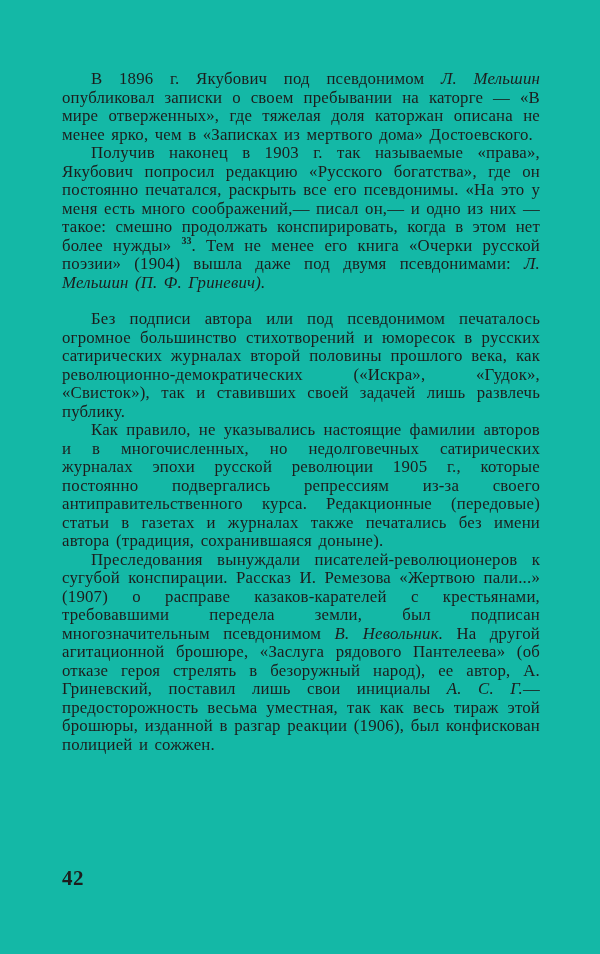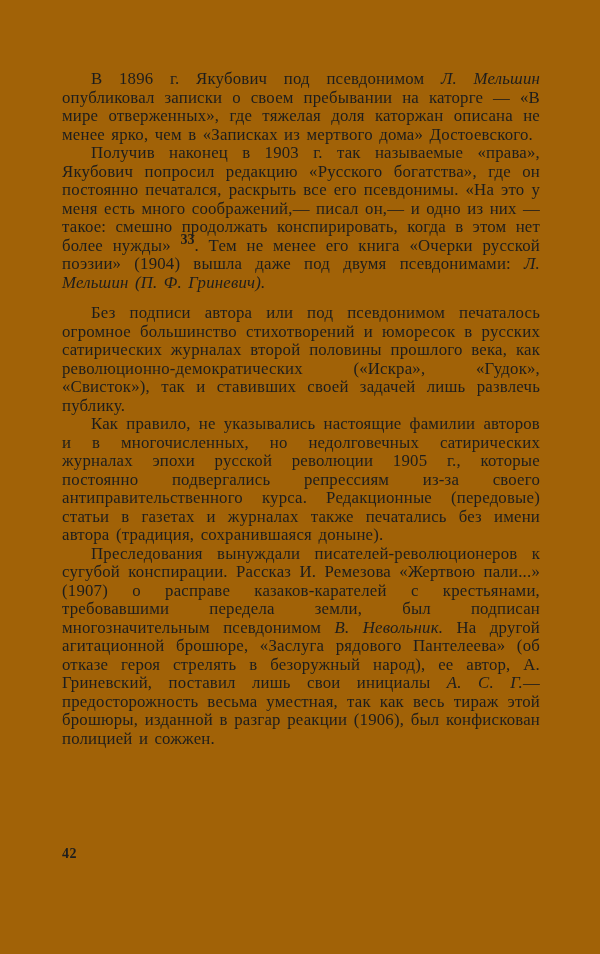--- a/index.html
+++ b/index.html
@@ -4,58 +4,58 @@
 <style>
   html, body {
     margin: 0;
     padding: 0;
     background: #fdfdfc;
   }
   .page {
     position: relative;
     width: 600px;
     height: 954px;
-    background: #a16207;
+    background: #14b8a6;
     overflow: hidden;
     font-family: "Liberation Serif", "DejaVu Serif", serif;
     color: #1d1d1d;
   }
   .text-block {
     position: absolute;
     left: 62px;
     top: 70px;
     width: 478px;
     font-size: 16.8px;
     line-height: 18.5px;
     text-align: justify;
     letter-spacing: 0.2px;
     word-spacing: 2px;
   }
   .text-block p {
     margin: 0;
     text-indent: 29px;
   }
   .text-block p.spaced {
-    margin-top: 12px;
+    margin-top: 18px;
   }
   .italic {
     font-style: italic;
   }
   sup {
-    font-size: 14px;
+    font-size: 10px;
     font-weight: 700;
     line-height: 0;
     vertical-align: super;
     letter-spacing: 0;
   }
   .page-number {
     position: absolute;
     left: 62px;
-    top: 846px;
-    font-size: 14px;
+    top: 866px;
+    font-size: 21px;
     font-weight: 700;
     letter-spacing: 0.5px;
   }
 </style>
 </head>
 <body>
 
 <div class="page">
   <div class="text-block">
       <p><span>В 1896 г. Якубович под псевдонимом </span><span class="italic">Л. Мельшин</span><span> опубликовал записки о своем пребывании на каторге — «В мире отверженных», где тяжелая доля каторжан описана не менее ярко, чем в «Записках из мертвого дома» Достоевского.</span></p>

